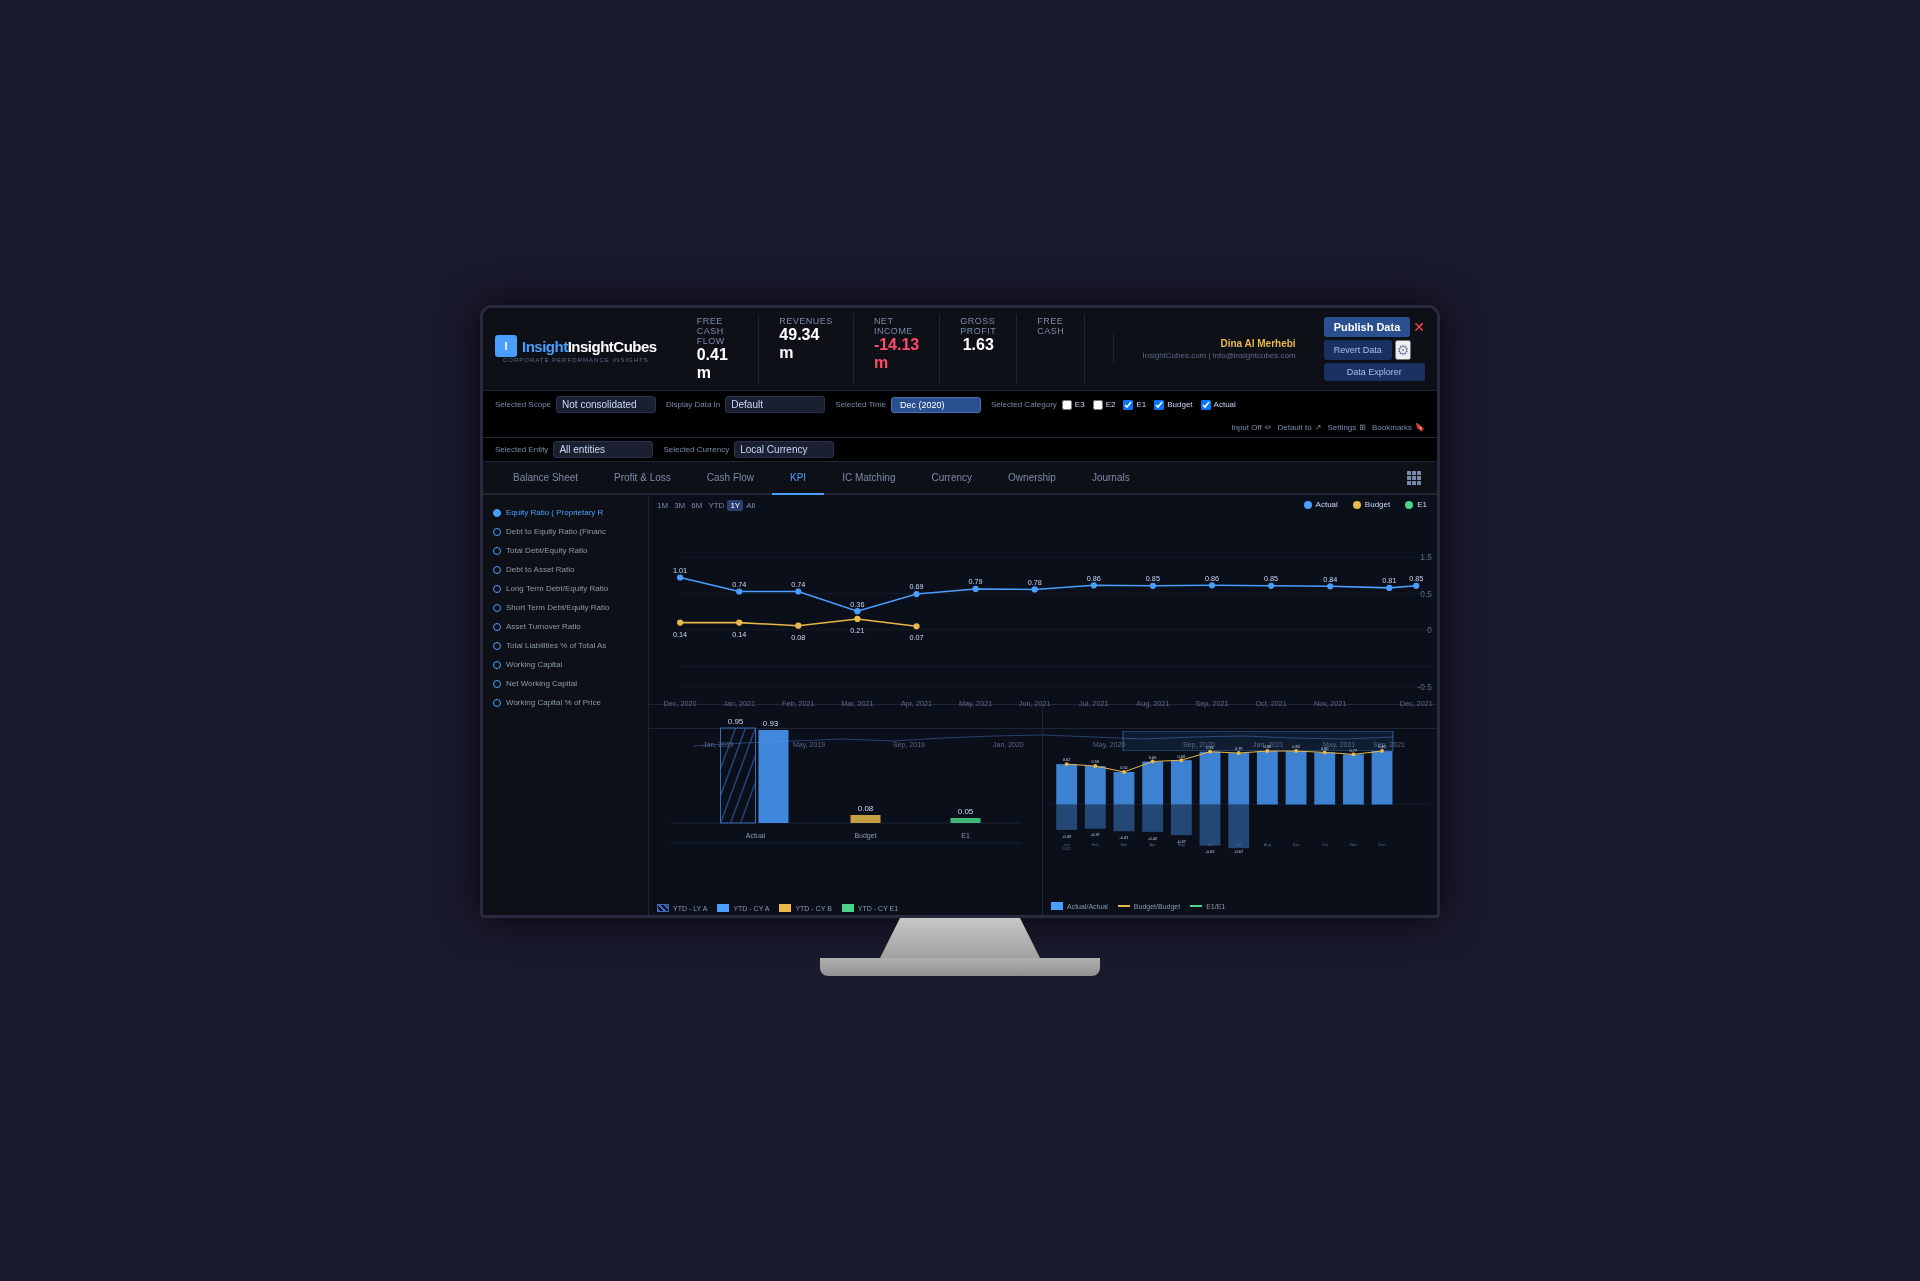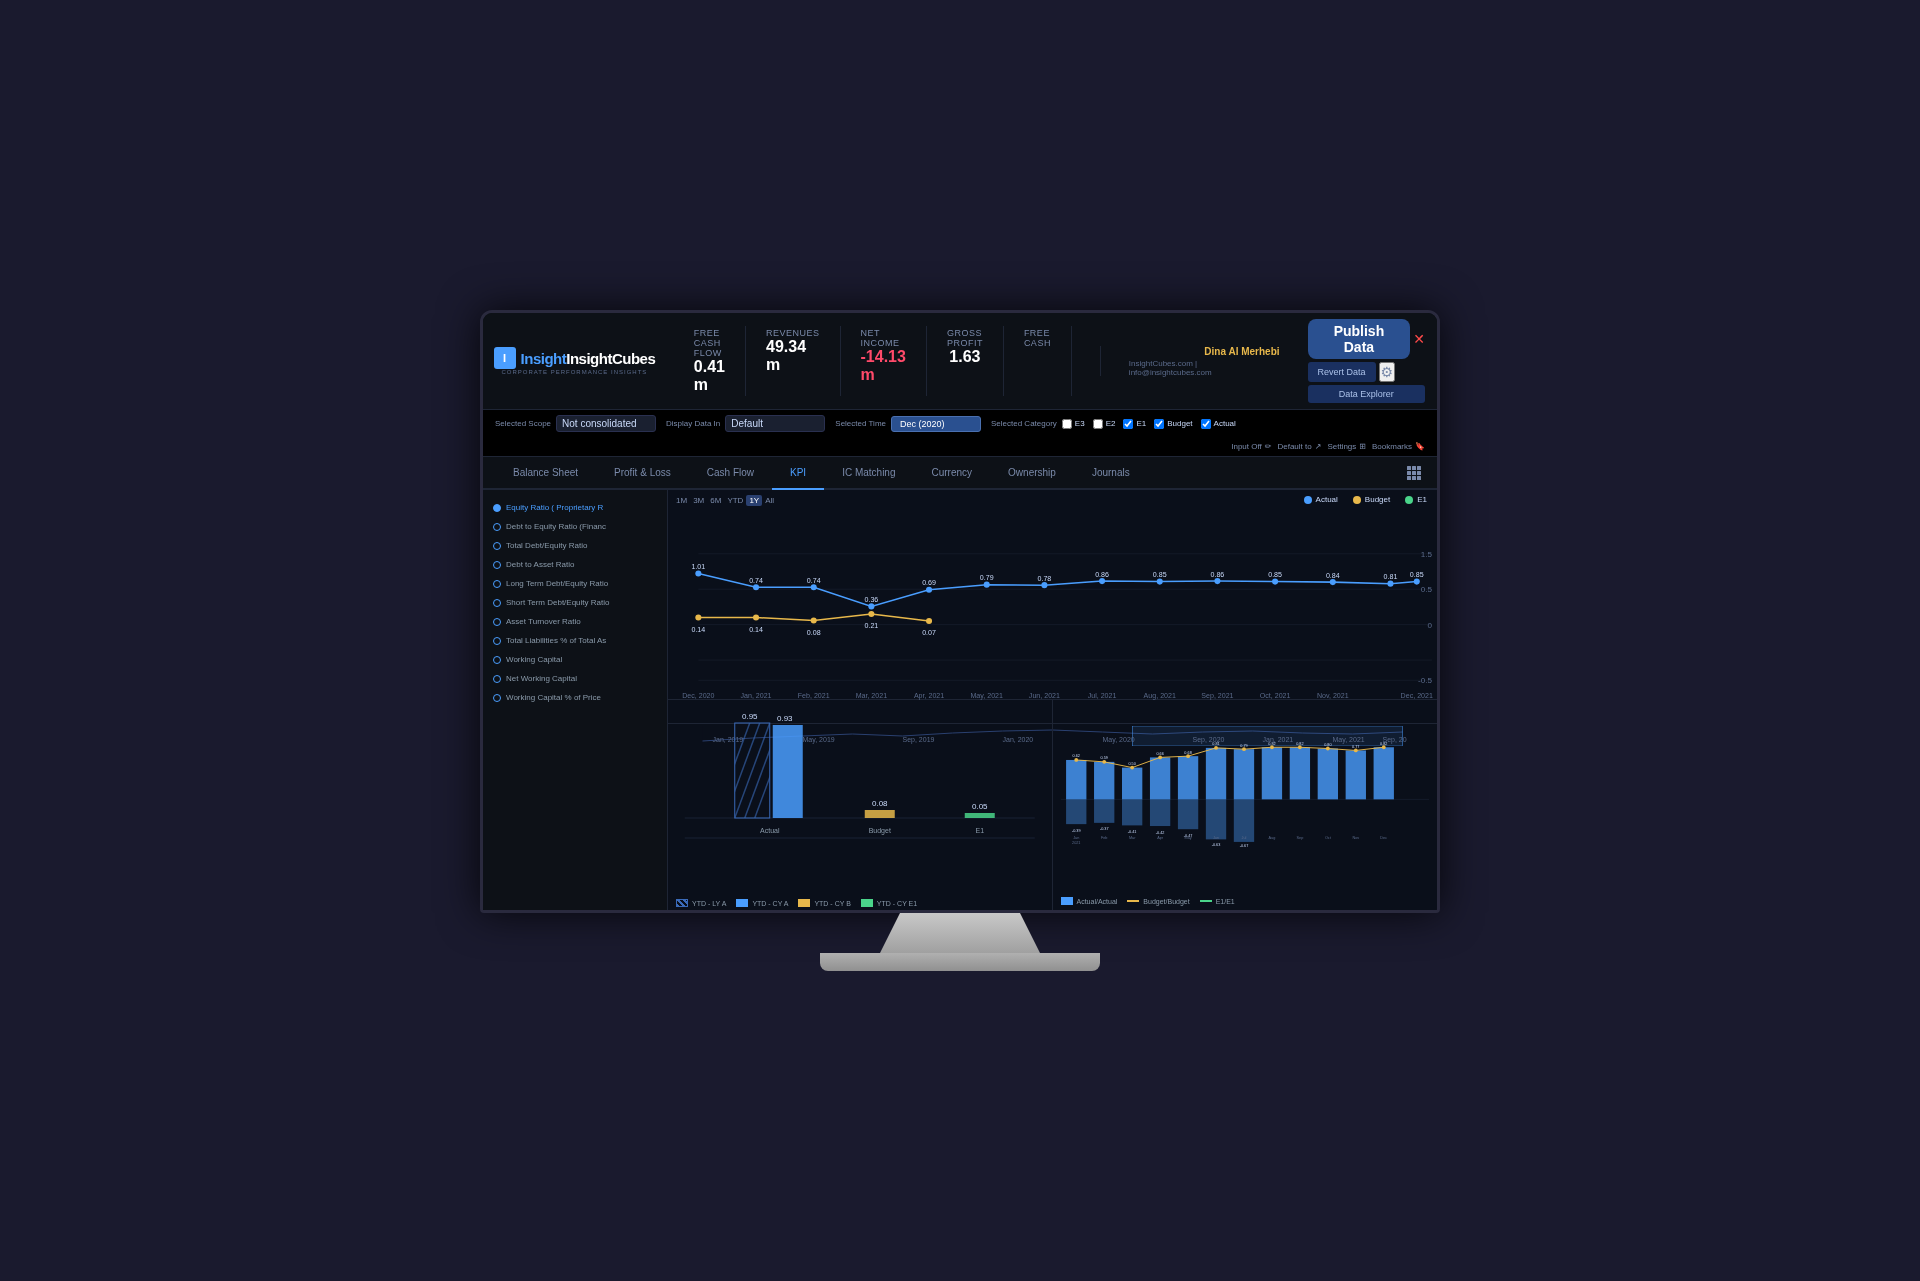--- a/index.html
+++ b/index.html
@@ -178,22 +178,22 @@
       gap: 3px;
       color: #c8d8f8;
       font-size: 8px;
     }
     .cb-item input { width: 10px; height: 10px; }
     .btn-publish {
       background: #2a5090;
       color: white;
       border: none;
       padding: 4px 10px;
-      font-size: 14px;
-      border-radius: 8px;
+      font-size: 11px;
+      border-radius: 3px;
       cursor: pointer;
       font-weight: 600;
     }
     .btn-revert {
       background: #1a3060;
       color: #aac0e8;
       border: none;
       padding: 4px 10px;
       font-size: 9px;
       border-radius: 3px;
@@ -288,21 +288,21 @@
     }
 
     
     .main-content {
       display: flex;
       background: #0a0f1a;
     }
 
     
     .left-sidebar {
-      width: 185px;
+      width: 166px;
       background: #0d1117;
       border-right: 1px solid #1e2535;
       padding: 8px 0;
       flex-shrink: 0;
     }
     .sidebar-item {
       display: flex;
       align-items: center;
       padding: 5px 10px;
       color: #8a9aaa;
@@ -532,20 +532,34 @@
         </span>
         <span class="settings-btn">
           <span>Settings</span> ⊞
         </span>
         <span class="bookmarks-btn">
           <span>Bookmarks</span> 🔖
         </span>
       </div>
     </div>
 
+    <div class="controls-row" style="padding:3px 12px;min-height:24px;">
+      <div class="control-group">
+        <span class="control-label">Selected Entity</span>
+        <select class="control-select">
+          <option>All entities</option>
+        </select>
+      </div>
+      <div class="control-group">
+        <span class="control-label">Selected Currency</span>
+        <select class="control-select">
+          <option>Local Currency</option>
+        </select>
+      </div>
+    </div>
 
     <div class="tabs-row">
       <div class="tab">Balance Sheet</div>
       <div class="tab">Profit &amp; Loss</div>
       <div class="tab">Cash Flow</div>
       <div class="tab active">KPI</div>
       <div class="tab">IC Matching</div>
       <div class="tab">Currency</div>
       <div class="tab">Ownership</div>
       <div class="tab">Journals</div>

